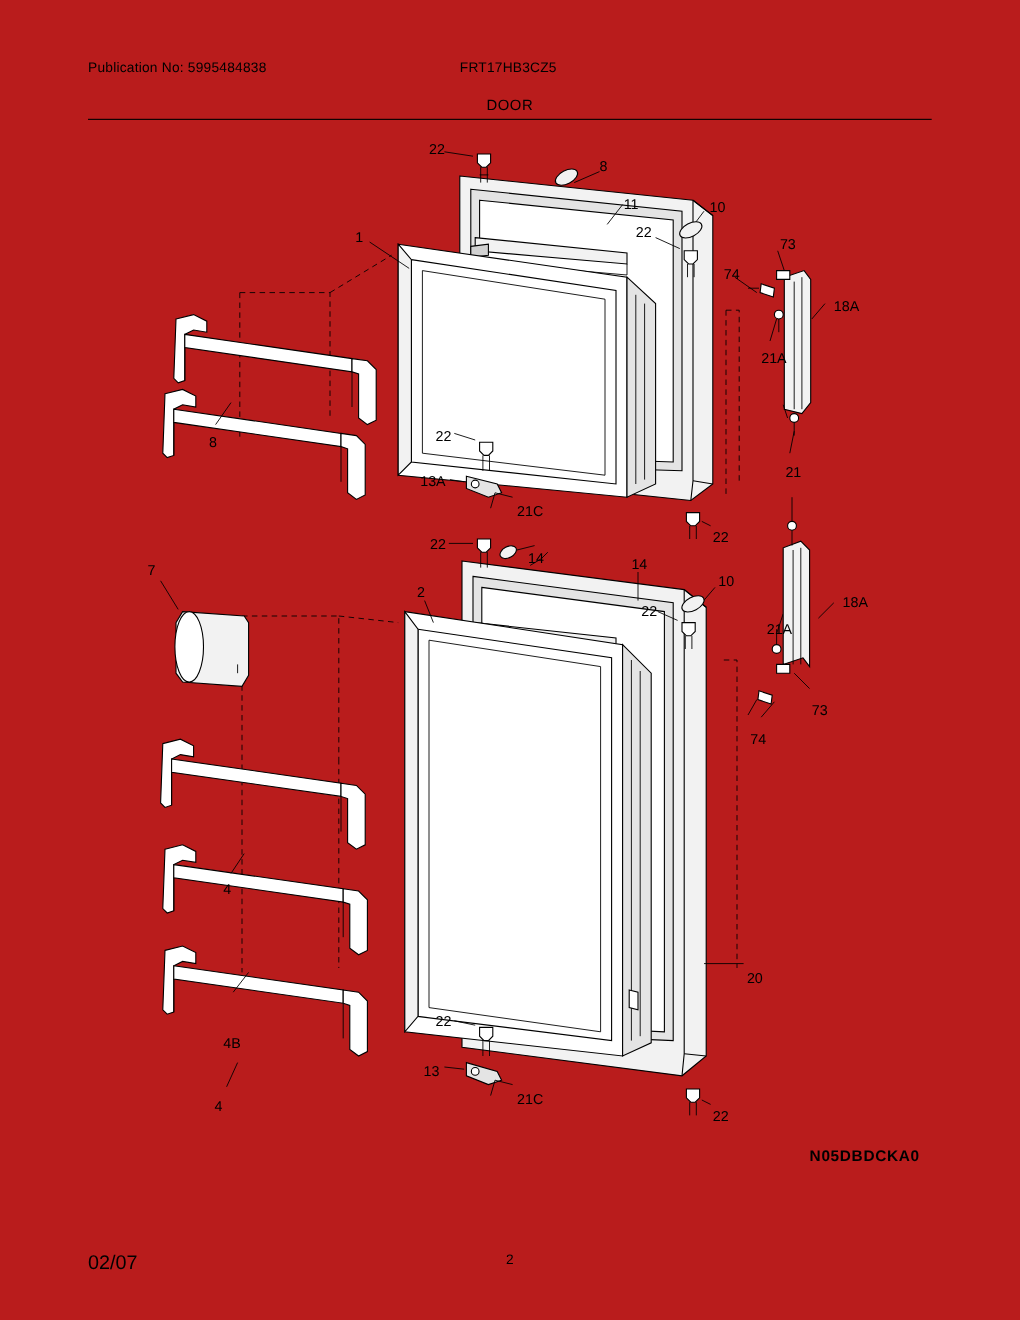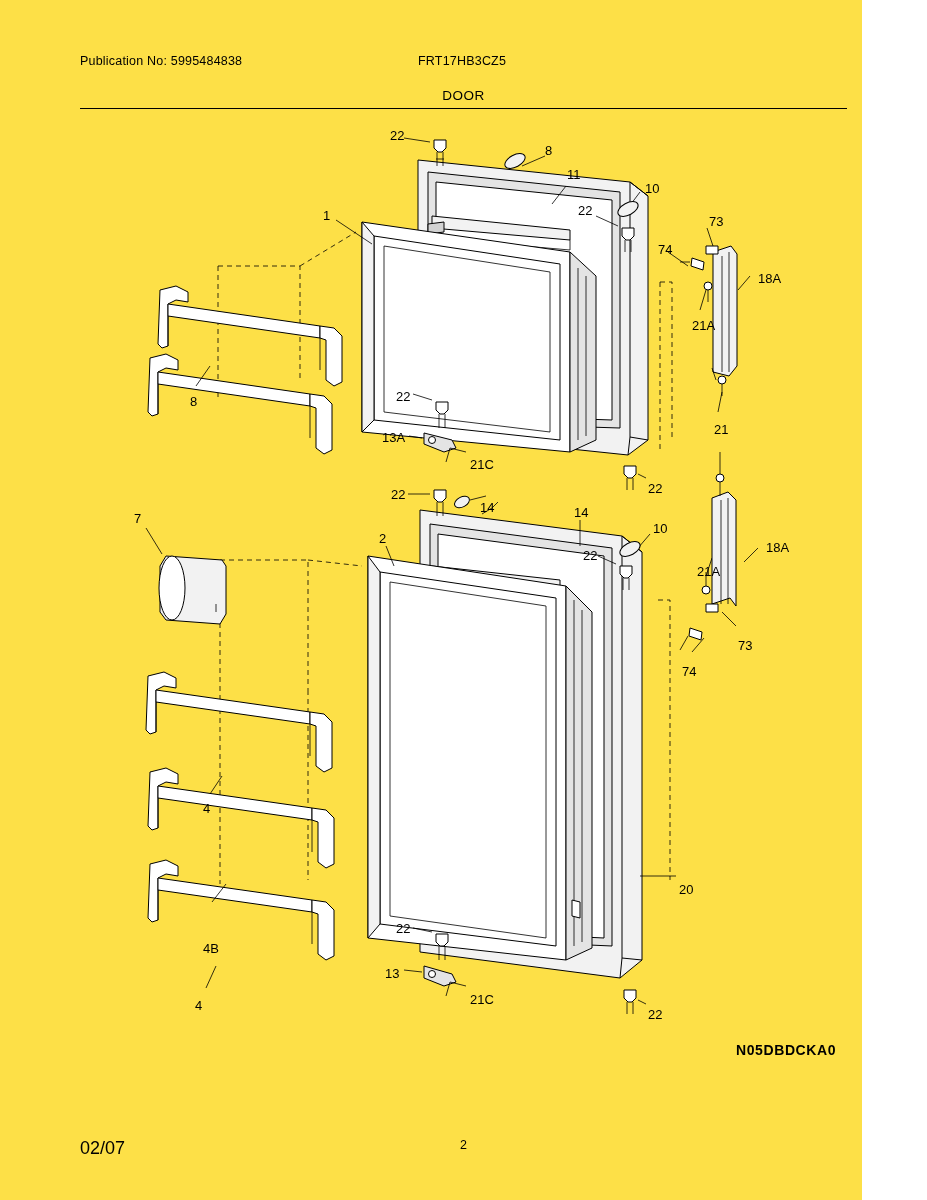--- a/index.html
+++ b/index.html
@@ -2,23 +2,23 @@
 <html><head>
 <meta charset="utf-8">
 <style>
   html, body {
     margin: 0;
     padding: 0;
     background: #ffffff;
   }
   .page {
     position: relative;
-    width: 862px;
+    width: 927px;
     height: 1200px;
-    background: #fde047;
+    background: #b91c1c;
     font-family: "Liberation Sans", sans-serif;
     color: #000000;
     overflow: hidden;
   }
   .hdr-pub {
     position: absolute;
     left: 80px;
     top: 54px;
     font-size: 12.5px;
     letter-spacing: 0.2px;
@@ -305,21 +305,21 @@
     <path class="ln-thin" d="M158 890 L158 920 M312 912 L312 944"></path>
 
     <path class="ln-thin" d="M210 794 L222 776"></path>
     <path class="ln-thin" d="M212 902 L226 884"></path>
     <path class="ln-thin" d="M206 988 L216 966"></path>
   </svg>
 
   <div>
     <div class="callout" style="left:390px; top:128px;">22</div>
     <div class="callout" style="left:545px; top:143px;">8</div>
-    <div class="callout" style="left:567px; top:167px;">11</div>
+    <div class="callout" style="left:567px; top:178px;">11</div>
     <div class="callout" style="left:578px; top:203px;">22</div>
     <div class="callout" style="left:645px; top:181px;">10</div>
     <div class="callout" style="left:709px; top:214px;">73</div>
     <div class="callout" style="left:658px; top:242px;">74</div>
     <div class="callout" style="left:758px; top:271px;">18A</div>
     <div class="callout" style="left:323px; top:208px;">1</div>
     <div class="callout" style="left:692px; top:318px;">21A</div>
     <div class="callout" style="left:714px; top:422px;">21</div>
     <div class="callout" style="left:190px; top:394px;">8</div>
     <div class="callout" style="left:396px; top:389px;">22</div>

